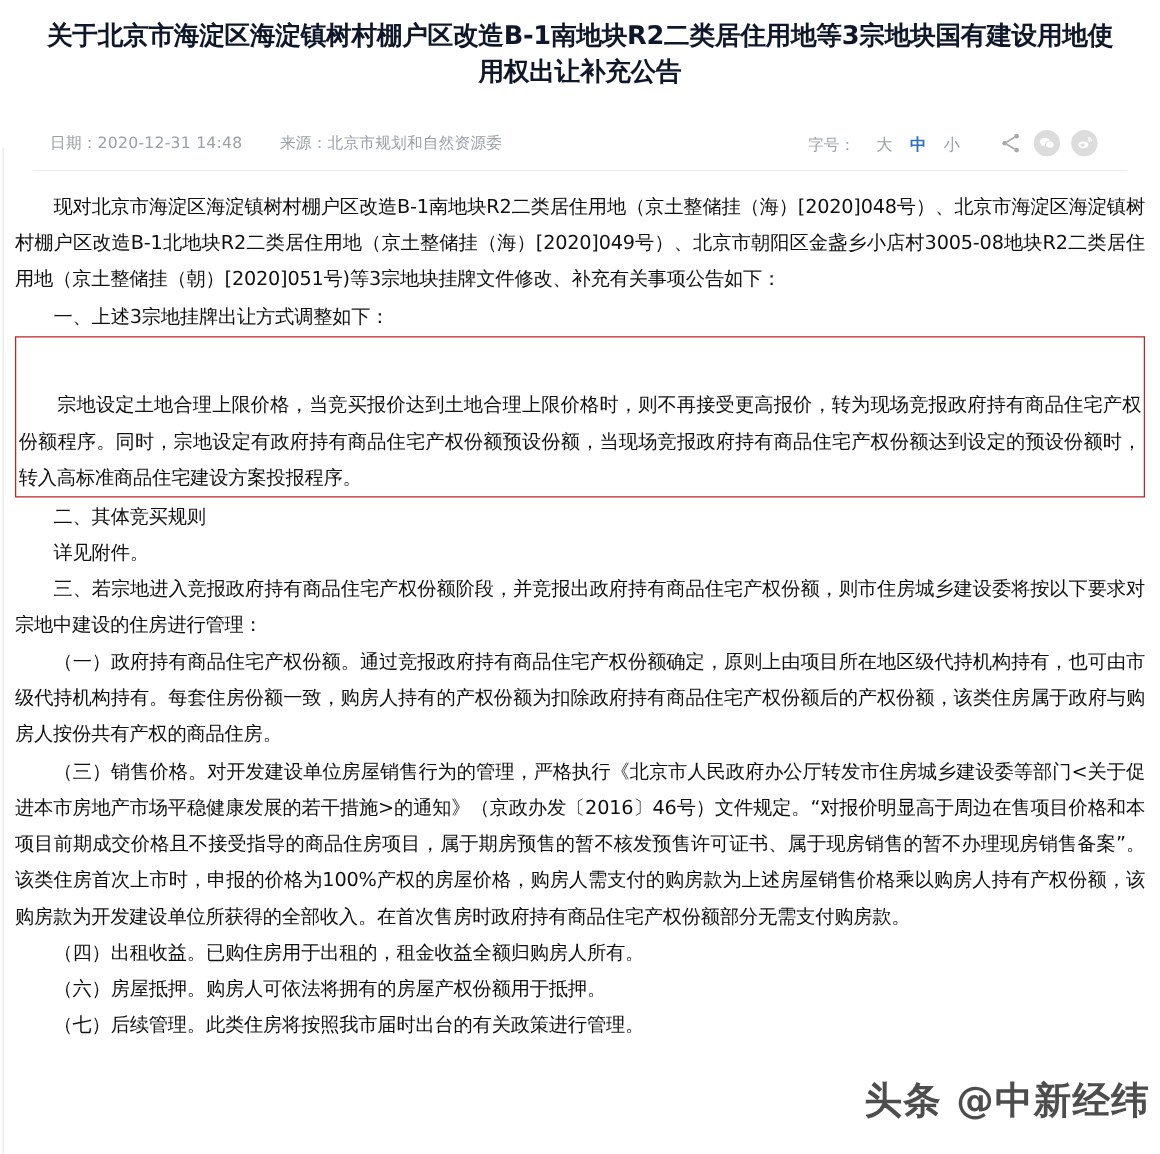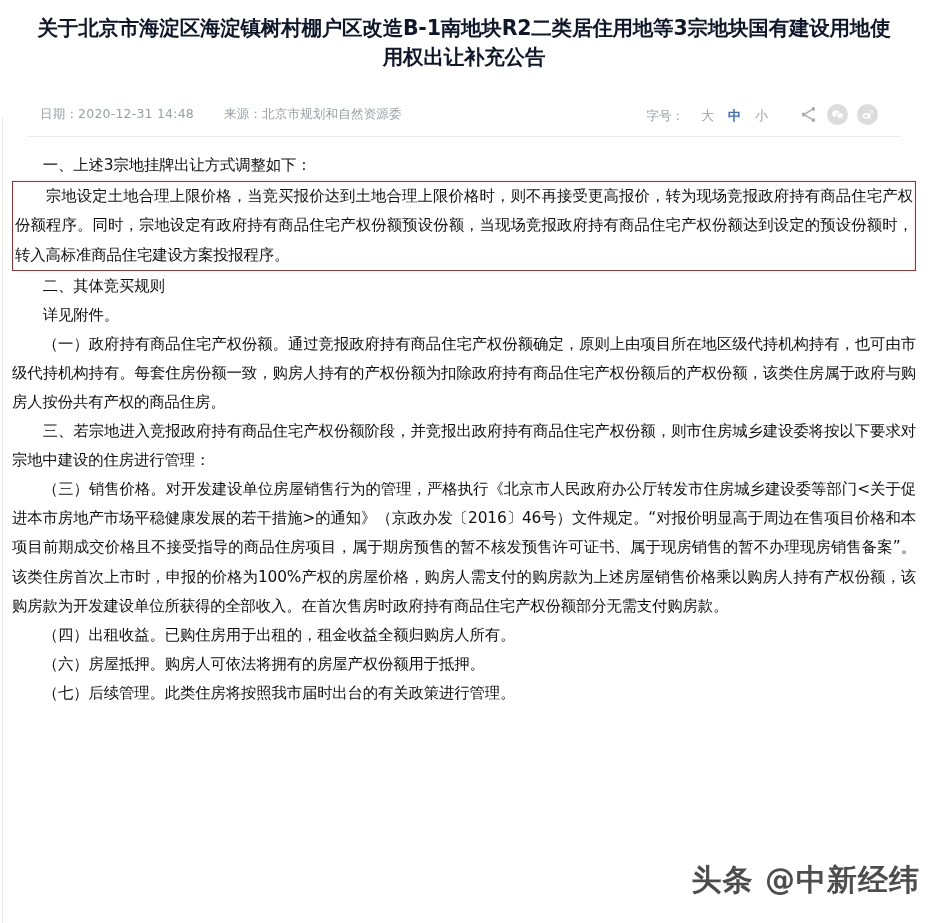--- a/index.html
+++ b/index.html
@@ -127,20 +127,21 @@
   }
   
   .boxed {
     border: 1.6px solid #bf2328;
     box-sizing: border-box;
     margin: 1px 0 1px 0;
     padding: 0 2px;
   }
   .boxed p.para {
     text-indent: 2em;
+    margin-top: 40px;
   }
 
   
   .watermark {
     position: absolute;
     right: 8px;
     bottom: 22px;
     font-size: 30px;
     font-weight: 700;
     color: #3a3a3a;
@@ -197,35 +198,36 @@
             <path d="M17.5 4.2c2.6 0 4.7 2.1 4.7 4.7" fill="none" stroke="#ffffff" stroke-width="1.6" stroke-linecap="round"></path>
             <path d="M17.6 7.1c1.1 0 2 .9 2 2" fill="none" stroke="#ffffff" stroke-width="1.6" stroke-linecap="round"></path>
           </svg>
         </span>
       </span>
     </div>
   </div>
 
   <div class="content">
 
+    <p class="para indent">现对北京市海淀区海淀镇树村棚户区改造B-1南地块R2二类居住用地（京土整储挂（海）[2020]048号）、北京市海淀区海淀镇树村棚户区改造B-1北地块R2二类居住用地（京土整储挂（海）[2020]049号）、北京市朝阳区金盏乡小店村3005-08地块R2二类居住用地（京土整储挂（朝）[2020]051号)等3宗地块挂牌文件修改、补充有关事项公告如下：</p>
 
     <p class="para indent">一、上述3宗地挂牌出让方式调整如下：</p>
 
     <div class="boxed">
       <p class="para">宗地设定土地合理上限价格，当竞买报价达到土地合理上限价格时，则不再接受更高报价，转为现场竞报政府持有商品住宅产权份额程序。同时，宗地设定有政府持有商品住宅产权份额预设份额，当现场竞报政府持有商品住宅产权份额达到设定的预设份额时，转入高标准商品住宅建设方案投报程序。</p>
     </div>
 
     <p class="para indent">二、其体竞买规则</p>
 
     <p class="para indent">详见附件。</p>
 
+    <p class="para indent">三、若宗地进入竞报政府持有商品住宅产权份额阶段，并竞报出政府持有商品住宅产权份额，则市住房城乡建设委将按以下要求对宗地中建设的住房进行管理：</p>
+
     <p class="para indent">（一）政府持有商品住宅产权份额。通过竞报政府持有商品住宅产权份额确定，原则上由项目所在地区级代持机构持有，也可由市级代持机构持有。每套住房份额一致，购房人持有的产权份额为扣除政府持有商品住宅产权份额后的产权份额，该类住房属于政府与购房人按份共有产权的商品住房。</p>
 
-    <p class="para indent">三、若宗地进入竞报政府持有商品住宅产权份额阶段，并竞报出政府持有商品住宅产权份额，则市住房城乡建设委将按以下要求对宗地中建设的住房进行管理：</p>
-
 
     <p class="para indent">（三）销售价格。对开发建设单位房屋销售行为的管理，严格执行《北京市人民政府办公厅转发市住房城乡建设委等部门&lt;关于促进本市房地产市场平稳健康发展的若干措施&gt;的通知》（京政办发〔2016〕46号）文件规定。“对报价明显高于周边在售项目价格和本项目前期成交价格且不接受指导的商品住房项目，属于期房预售的暂不核发预售许可证书、属于现房销售的暂不办理现房销售备案”。该类住房首次上市时，申报的价格为100%产权的房屋价格，购房人需支付的购房款为上述房屋销售价格乘以购房人持有产权份额，该购房款为开发建设单位所获得的全部收入。在首次售房时政府持有商品住宅产权份额部分无需支付购房款。</p>
 
     <p class="para indent">（四）出租收益。已购住房用于出租的，租金收益全额归购房人所有。</p>
 
 
     <p class="para indent">（六）房屋抵押。购房人可依法将拥有的房屋产权份额用于抵押。</p>
 
     <p class="para indent">（七）后续管理。此类住房将按照我市届时出台的有关政策进行管理。</p>
 

